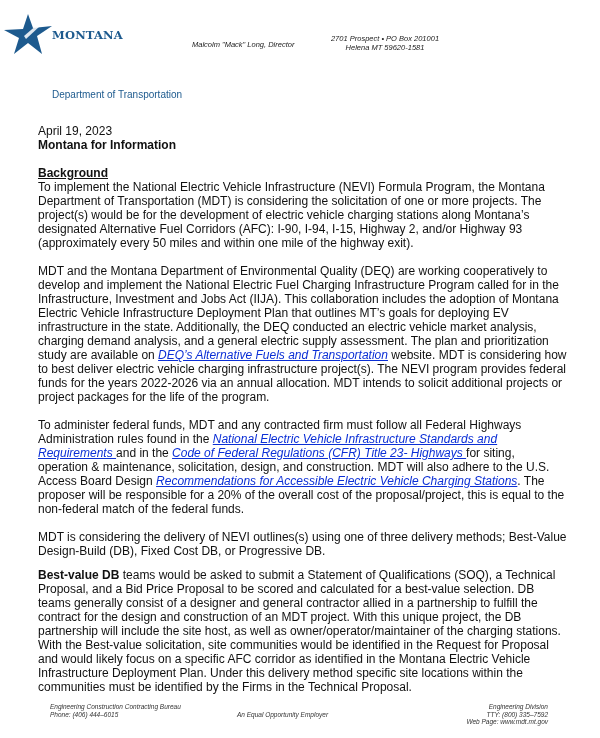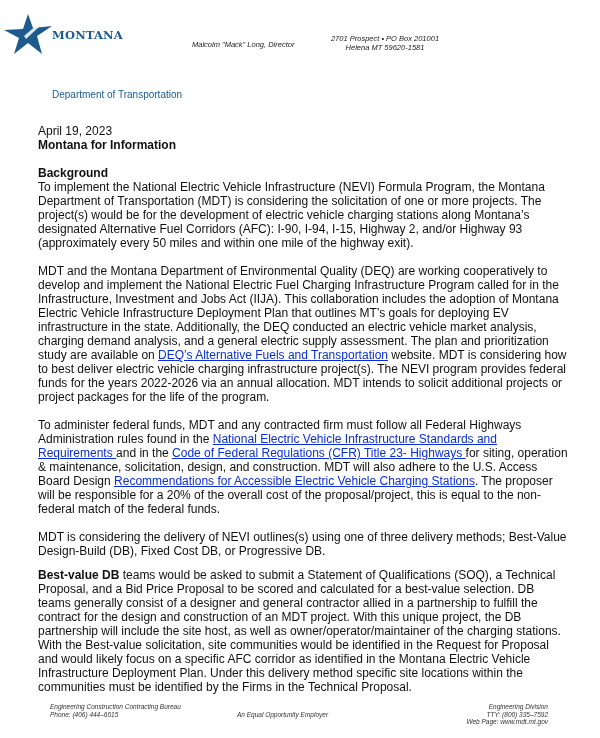--- a/index.html
+++ b/index.html
@@ -9,22 +9,22 @@
   .brand { position: absolute; left: 52px; top: 29px; }
   .brand-name { font-family: "DejaVu Serif", serif; font-weight: bold; font-size: 11.5px; color: #1d5a8e; letter-spacing: 0.2px; line-height: 12px; }
   .brand-sub { font-size: 10px; color: #1d5a8e; line-height: 12px; margin-top: 48px; }
   .director { position: absolute; left: 192px; top: 40px; font-size: 7.5px; font-style: italic; color: #222; }
   .addr-box { position: absolute; left: 200px; top: 34px; width: 370px; text-align: center; font-size: 7.5px; font-style: italic; color: #222; line-height: 9px; }
   .content { position: absolute; left: 38px; top: 78px; width: 530px; font-family: "Liberation Sans", sans-serif; font-size: 12px; line-height: 14px; color: #111; margin-top: 46px; }
   .content p { margin: 0; }
   .gap { height: 14px; }
   .gap-s { height: 10px; }
   .bold { font-weight: bold; }
-  .u { font-weight: bold; }
-  a.link { color: #1a0dab; color: #0b2fd6; text-decoration: underline; }
+  .u { text-decoration: underline; font-weight: bold; }
+  a.link { color: #1a0dab; color: #0b2fd6; text-decoration: underline; font-style: italic; }
   .footer { position: absolute; left: 0; top: 700px; width: 600px; height: 38px; font-size: 6.5px; font-style: italic; color: #333; line-height: 7.5px; }
   .foot-left { position: absolute; left: 50px; top: 3px; }
   .foot-mid { position: absolute; left: 237px; top: 11px; }
   .foot-right { position: absolute; left: 350px; width: 198px; top: 3px; text-align: right; }
 </style>
 </head>
 <body>
 
 <div class="letterhead">
   <svg class="logo" viewBox="0 0 50 46">

